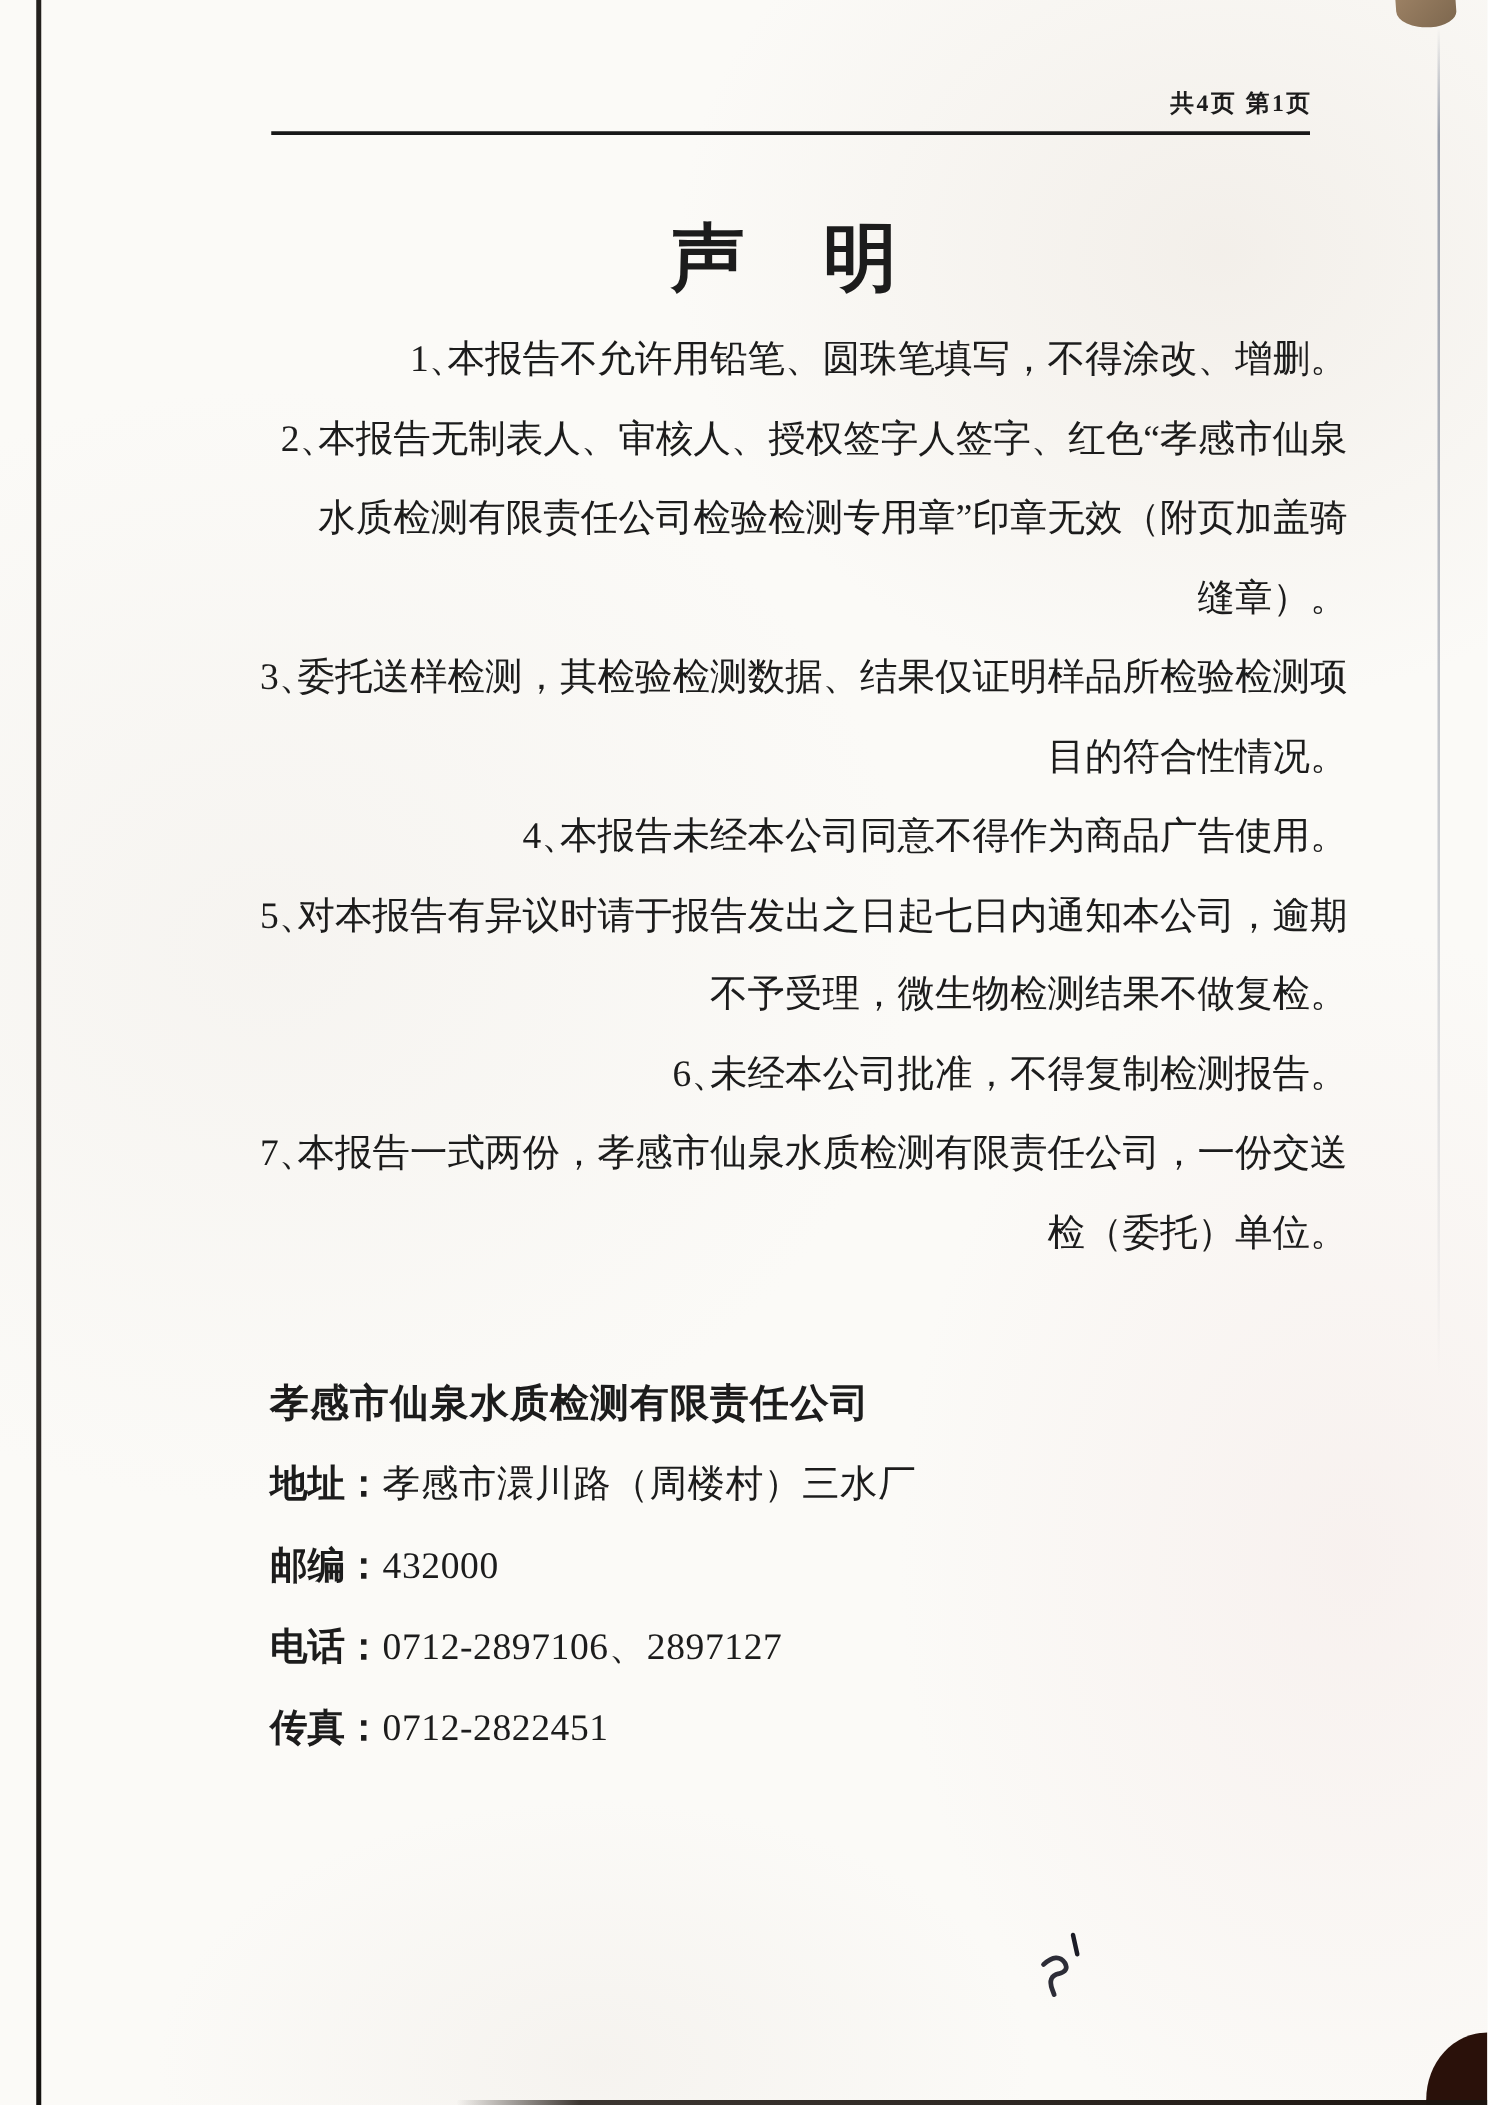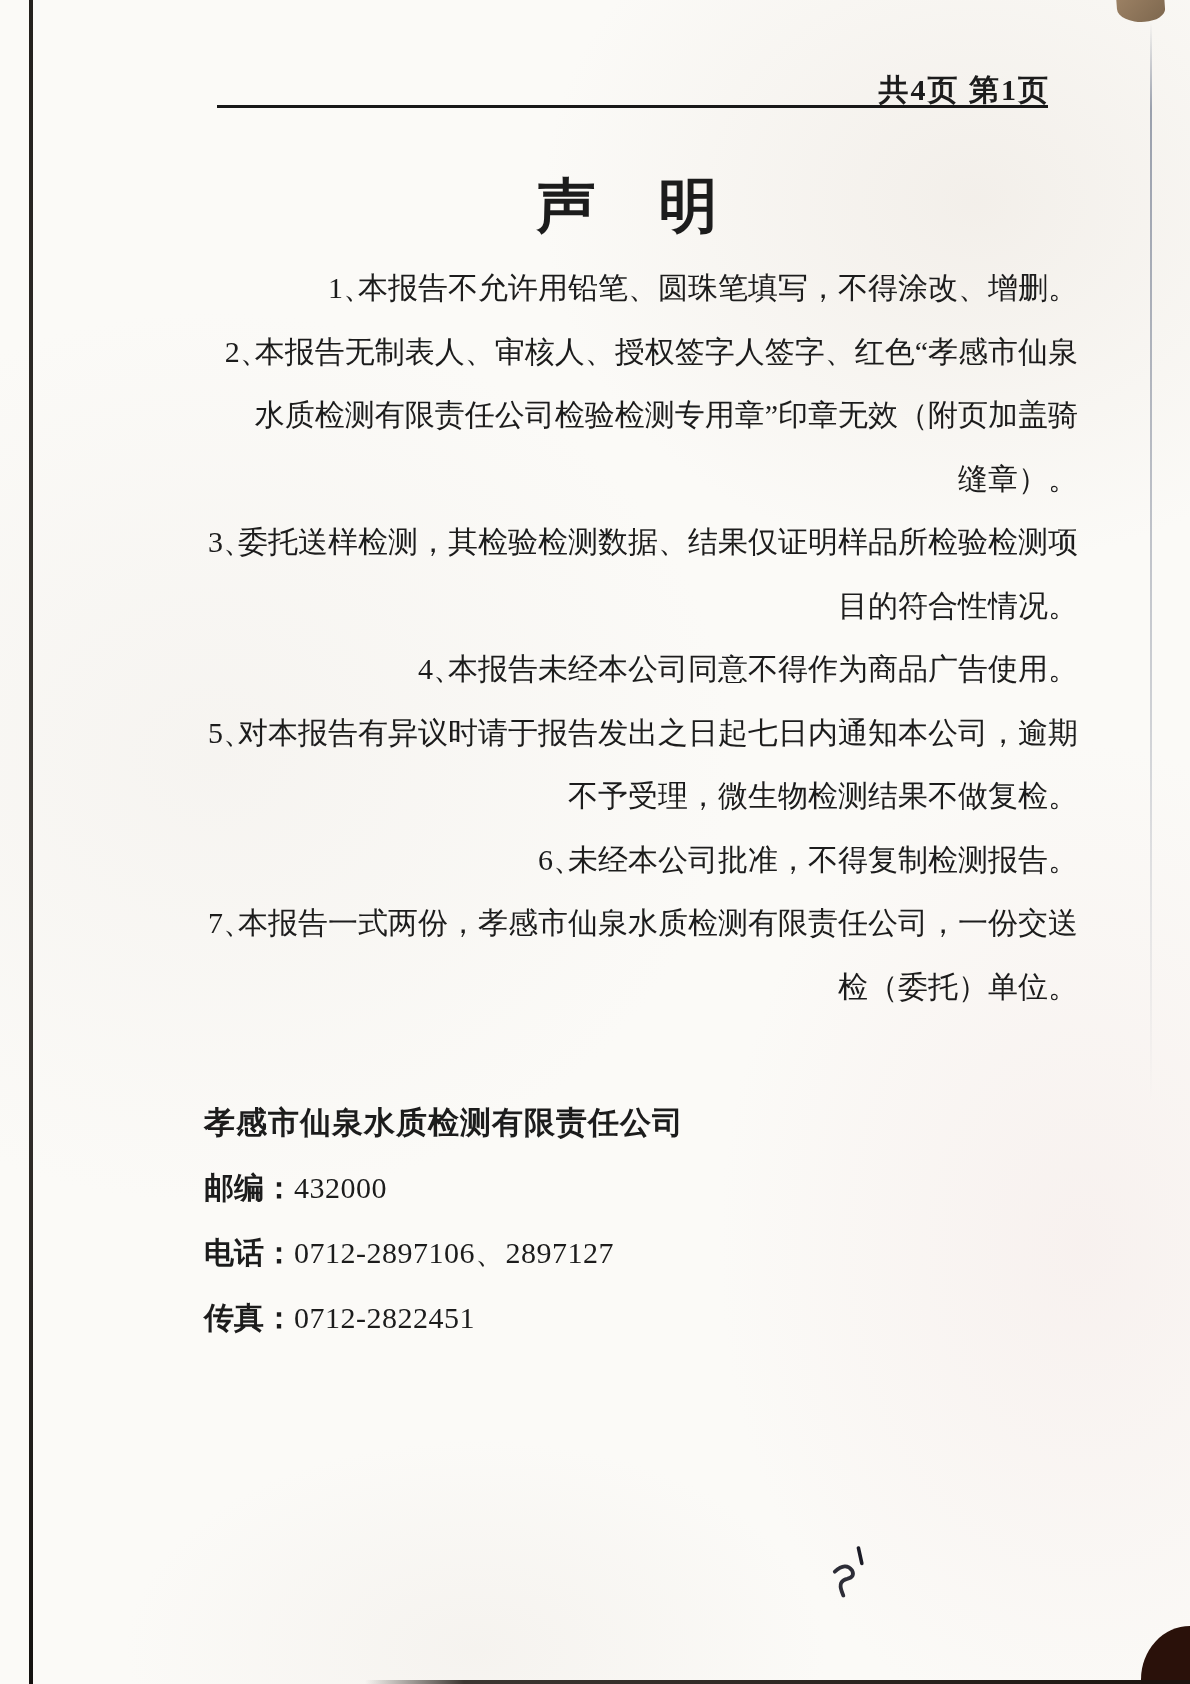--- a/index.html
+++ b/index.html
@@ -38,42 +38,42 @@
   }
   .corner-curl{
     position:absolute;left:1141px;top:1626px;width:49px;height:58px;
     background:var(--corner-curl,#2a110a);
     border-top-left-radius:100% 92%;
   }
   .ink-mark{position:absolute;left:822px;top:1543px;width:52px;height:55px;transform:rotate(6deg);}
   
   .page-num{
     position:absolute;top:70px;right:140px;
-    font-size:30px;font-weight:600;letter-spacing:2px;white-space:nowrap;
+    font-size:19px;font-weight:600;letter-spacing:2px;white-space:nowrap;
   }
   .header-rule{
     position:absolute;left:217px;top:105px;width:831px;height:3px;
     background:#181818;
   }
   
   .doc-title{
     position:absolute;left:203px;top:176px;width:850px;
     text-align:center;font-size:59px;font-weight:bold;line-height:1.05;
     letter-spacing:2px;
   }
   
   .statements{
     position:absolute;left:203px;top:256px;width:875px;
     font-size:30px;line-height:63.5px;text-align:right;
   }
   .stmt{margin:0;padding-left:30px;text-indent:-30px;}
   .stmt .num{display:inline-block;width:30px;text-indent:0;overflow:visible;white-space:nowrap;}
   
   .info{
-    position:absolute;left:204px;top:1090px;width:880px;
+    position:absolute;left:216px;top:1090px;width:880px;
     font-size:30px;line-height:65px;
   }
   .info p{margin:0;}
   .company-name{
     font-family:"Liberation Sans","DejaVu Sans",sans-serif;
     font-weight:bold;font-size:31px;letter-spacing:1px;
   }
   .info .label{
     font-family:"Liberation Sans","DejaVu Sans",sans-serif;
     font-weight:600;
@@ -101,20 +101,21 @@
     <p class="stmt"><span class="num">2、</span><span>本报告无制表人、审核人、授权签字人签字、红色“孝感市仙泉水质检测有限责任公司检验检测专用章”印章无效（附页加盖骑缝章）。</span></p>
     <p class="stmt"><span class="num">3、</span><span>委托送样检测，其检验检测数据、结果仅证明样品所检验检测项目的符合性情况。</span></p>
     <p class="stmt"><span class="num">4、</span><span>本报告未经本公司同意不得作为商品广告使用。</span></p>
     <p class="stmt"><span class="num">5、</span><span>对本报告有异议时请于报告发出之日起七日内通知本公司，逾期不予受理，微生物检测结果不做复检。</span></p>
     <p class="stmt"><span class="num">6、</span><span>未经本公司批准，不得复制检测报告。</span></p>
     <p class="stmt"><span class="num">7、</span><span>本报告一式两份，孝感市仙泉水质检测有限责任公司，一份交送检（委托）单位。</span></p>
   </div>
 
   <div class="info">
     <p class="company-name">孝感市仙泉水质检测有限责任公司</p>
+    <p><span class="label">地址：</span><span class="value">孝感市澴川路（周楼村）三水厂</span></p>
     <p><span class="label">邮编：</span><span class="value">432000</span></p>
     <p><span class="label">电话：</span><span class="value">0712-2897106、2897127</span></p>
     <p><span class="label">传真：</span><span class="value">0712-2822451</span></p>
   </div>
 
   <svg class="ink-mark" viewBox="0 0 52 55">
     <path d="M34,4 l5,15" fill="none" stroke="#1b1b26" stroke-width="3.6" stroke-linecap="round"></path>
     <path d="M13,30 q10,-11 17,-3 q4,6 -4,9 q-9,3 -4,13 l2,4" fill="none" stroke="#1b1b26" stroke-width="3.8" stroke-linecap="round" opacity="0.92"></path>
   </svg>
 

